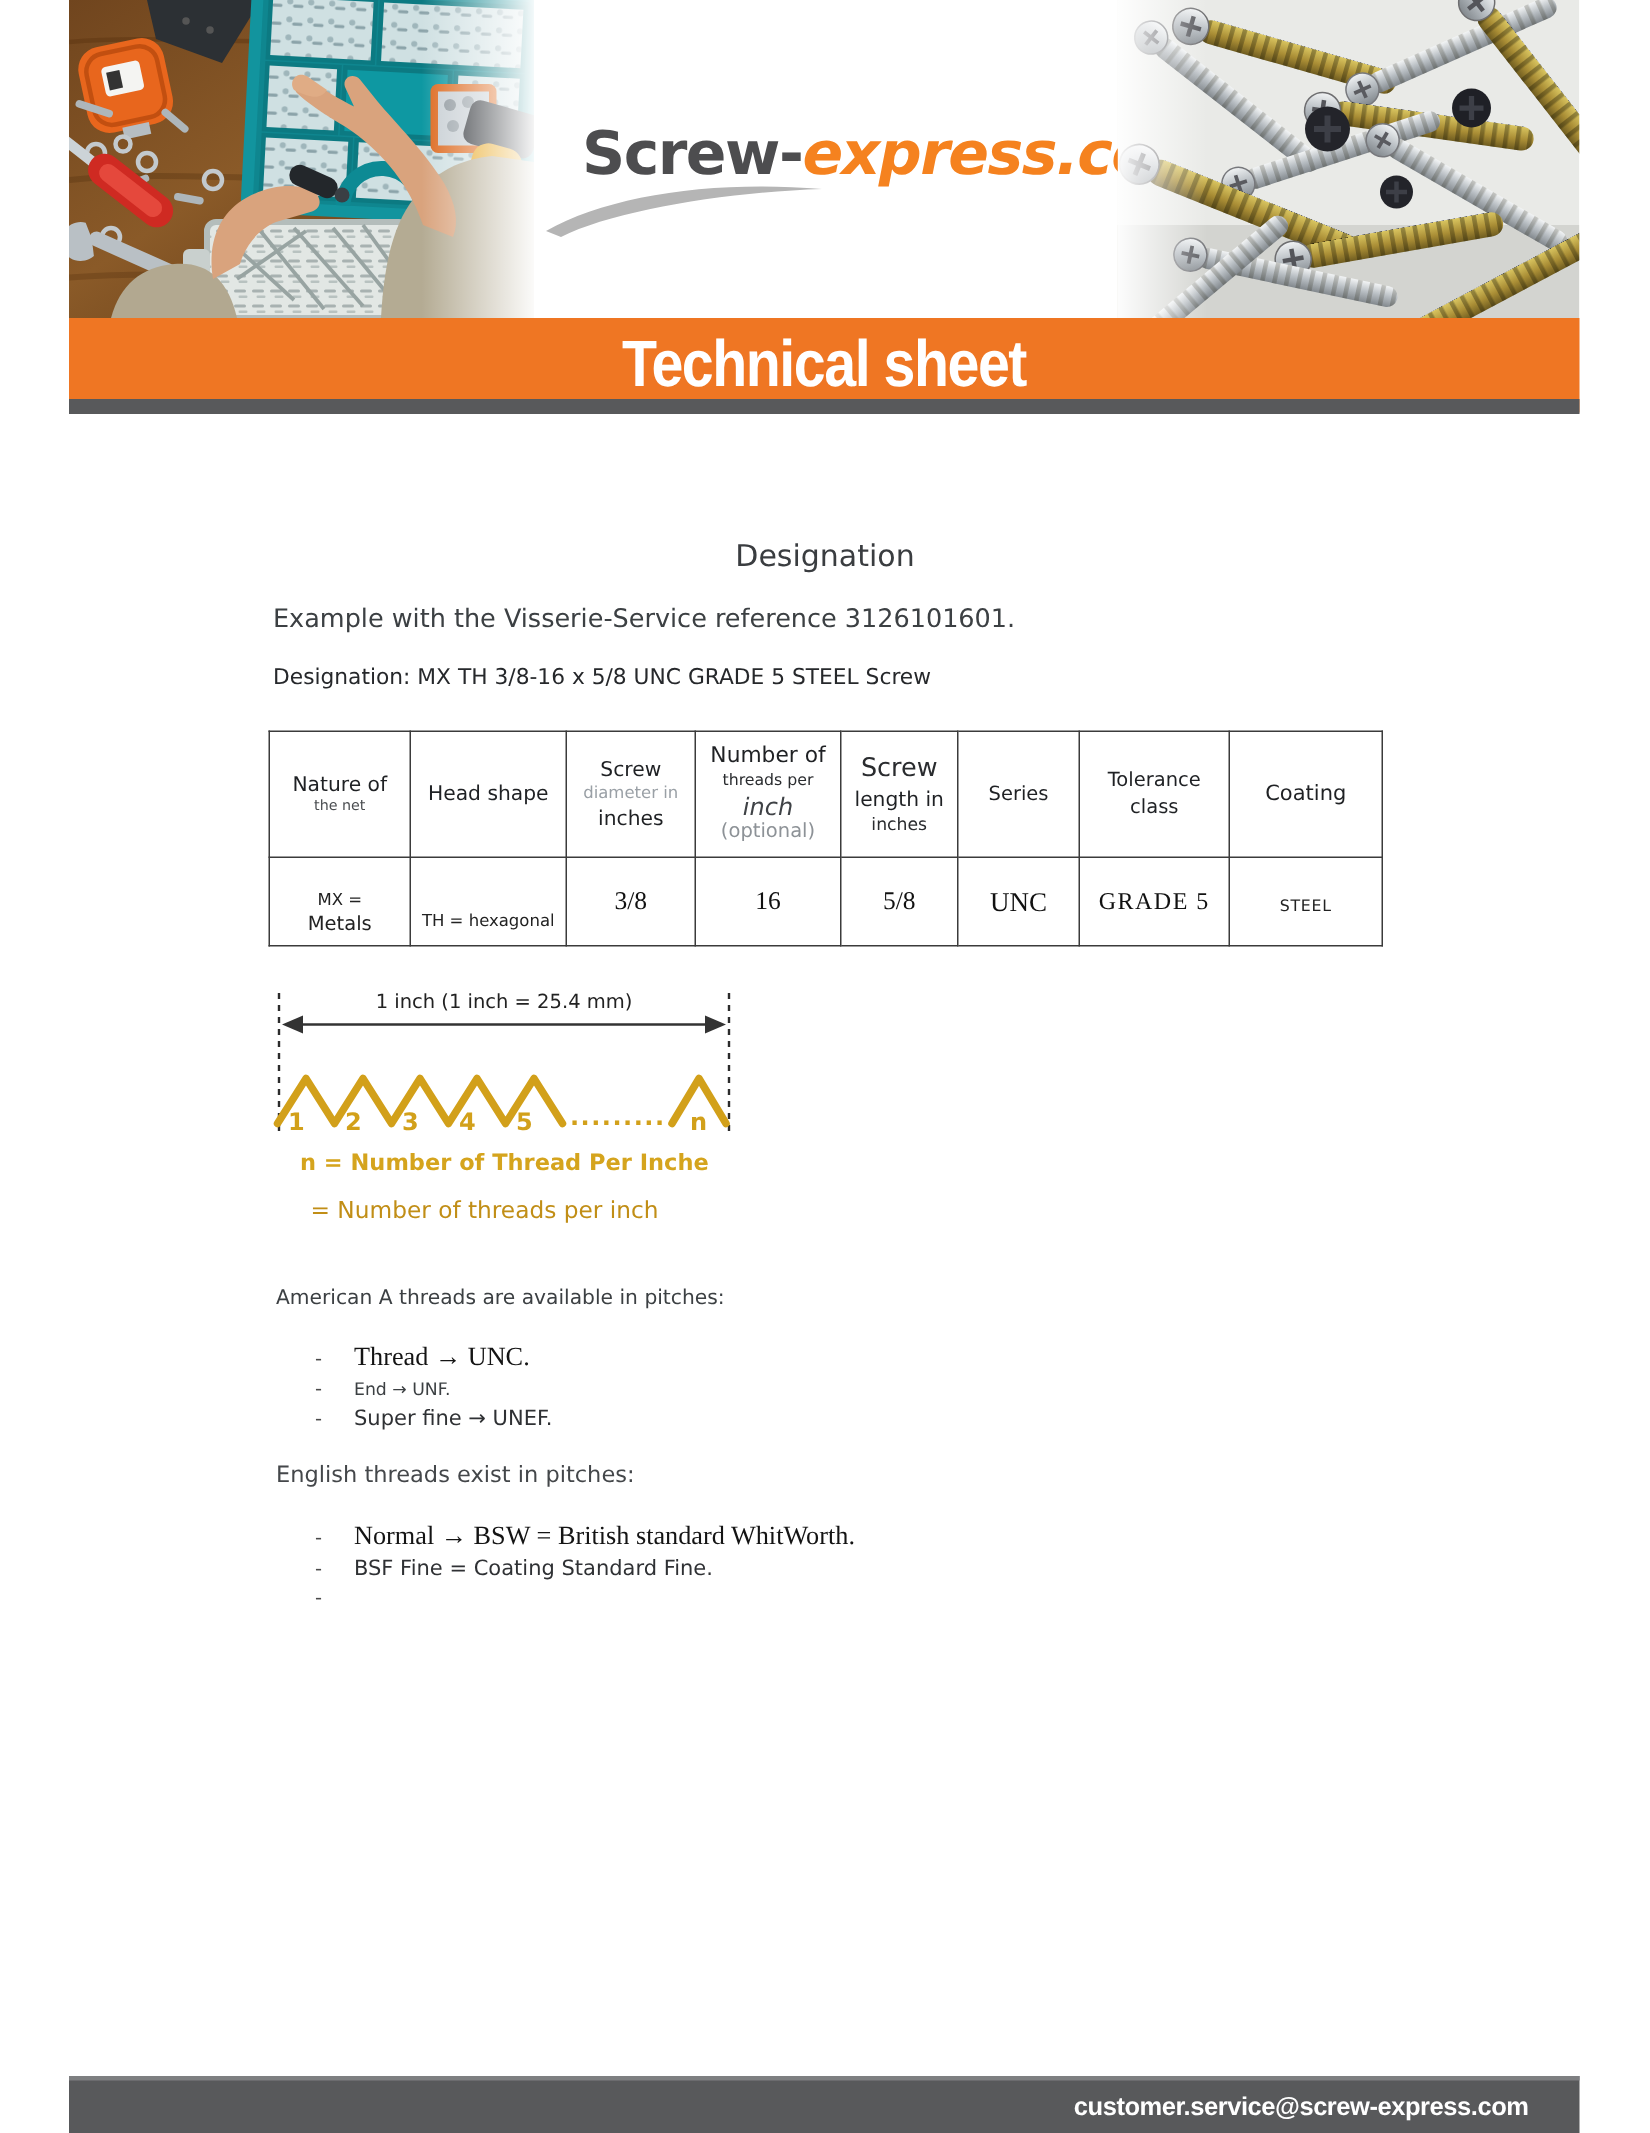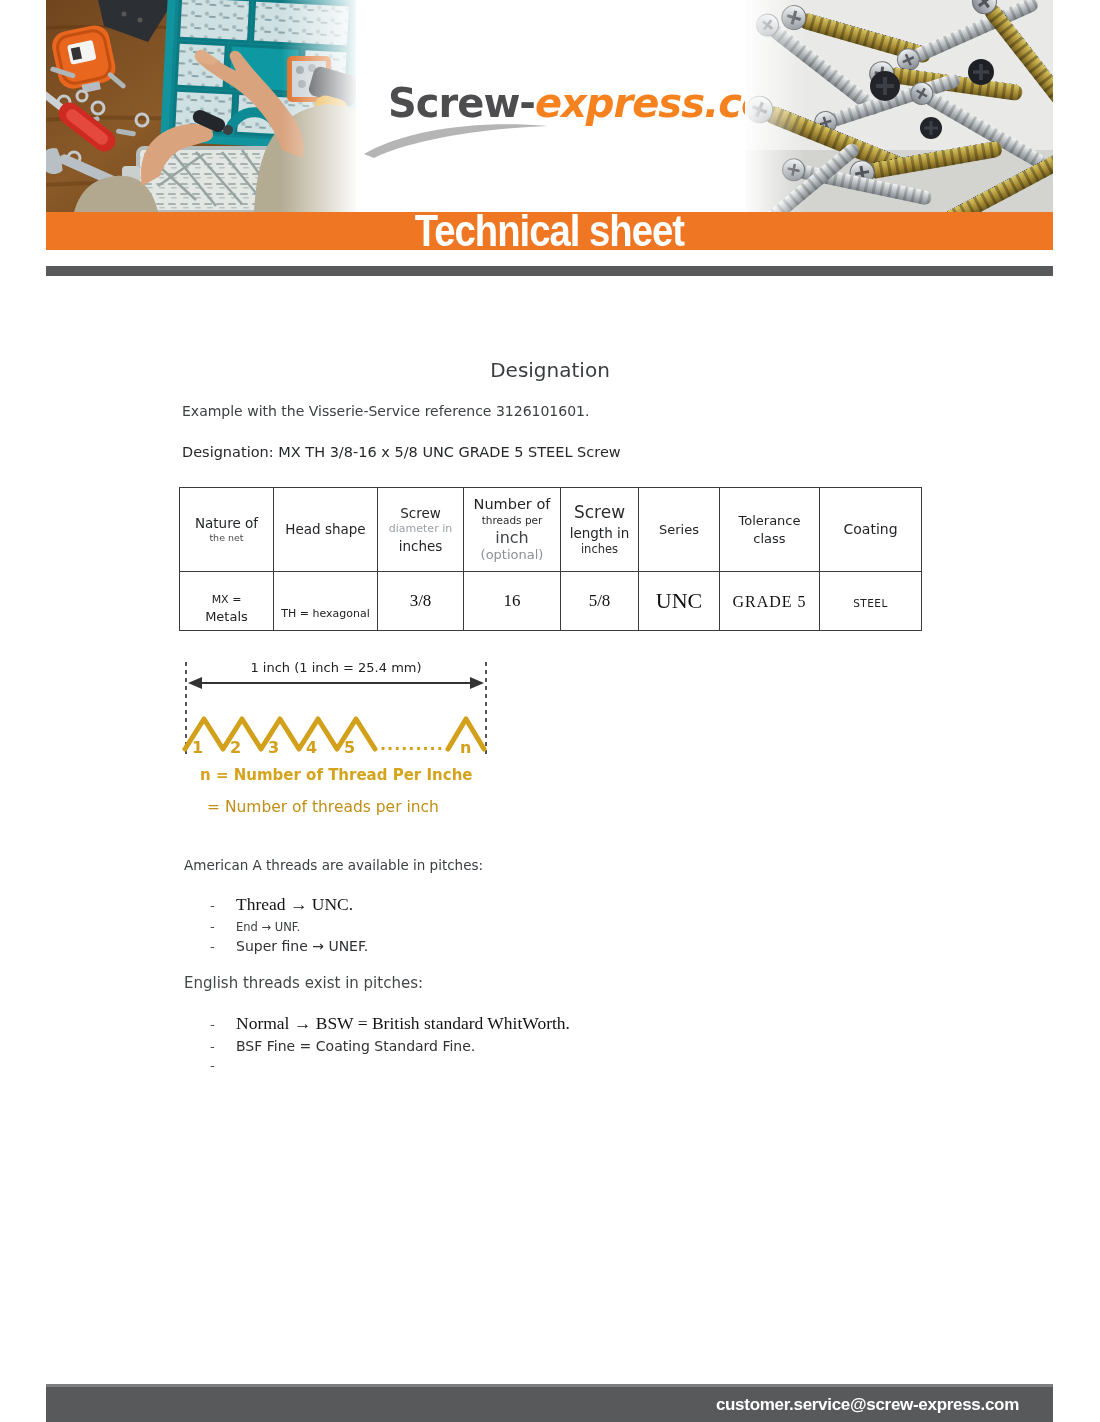--- a/index.html
+++ b/index.html
@@ -11,43 +11,43 @@
   .photo{position:relative;overflow:hidden;}
   .photo-left{width:310px;}
   .photo-right{width:308px;}
   .logo-zone{flex:1;position:relative;background:#ffffff;}
   .logo{position:absolute;left:32px;top:80px;font-size:40px;font-weight:bold;
         letter-spacing:-1px;color:#4d4d4f;white-space:nowrap;}
   .logo .orange{color:#f5821f;font-style:italic;}
   .swoosh{position:absolute;left:0;top:118px;}
 
   
-  .banner{position:absolute;left:46px;top:212px;width:1007px;height:38px;background:#ef7623;
+  .banner{position:absolute;left:46px;top:212px;width:1007px;height:63px;background:#ef7623;
           display:flex;align-items:center;justify-content:center;}
   .banner span{color:#ffffff;font-family:"Liberation Sans",sans-serif;font-weight:bold;
                font-size:39px;letter-spacing:-1px;transform:scale(0.98,1.12);display:inline-block;}
   .gray-bar{position:absolute;left:46px;top:266px;width:1007px;height:10px;background:#58595b;}
 
   
   .doc-title{position:absolute;left:0;top:358px;width:1100px;text-align:center;
              font-size:20px;color:#3a3d40;margin:0;font-weight:normal;}
-  .p-example{position:absolute;left:182px;top:403px;font-size:14px;color:#3c4043;margin:0;}
+  .p-example{position:absolute;left:182px;top:403px;font-size:17px;color:#3c4043;margin:0;}
   .p-designation{position:absolute;left:182px;top:444px;font-size:14.5px;color:#26282b;margin:0;}
 
   
   table.spec{position:absolute;left:179px;top:487px;border-collapse:collapse;table-layout:fixed;}
   table.spec td{border:1.5px solid #3b3b3b;text-align:center;vertical-align:middle;padding:2px 3px;}
   tr.hdr td{height:79px;}
   tr.row td{height:48px;}
   .h-main{display:block;font-size:13.5px;color:#1f2124;line-height:1.35;}
   .h-tiny{display:block;font-size:9.5px;color:#4a4d50;line-height:1.3;}
   .h-sub-gray{display:block;font-size:11px;color:#9aa0a6;line-height:1.35;}
   .h-small{display:block;font-size:10.5px;color:#2a2c2f;line-height:1.3;}
   .h-big{display:block;font-size:17px;color:#2a2c2f;line-height:1.25;}
-  .h-biggray{display:block;font-size:16px;color:#55585b;line-height:1.2;}
+  .h-biggray{display:block;font-size:16px;color:#55585b;line-height:1.2;font-style:italic;}
   .h-opt{display:block;font-size:13px;color:#8d9297;line-height:1.3;}
   .c-small{display:block;font-size:11px;color:#222;line-height:1.5;margin-top:16px;}
   .c-med{display:block;font-size:13px;color:#222;line-height:1.4;}
   .c-serif{font-family:"Liberation Serif","DejaVu Serif",serif;font-size:17px;color:#111;}
   .c-grade{font-family:"Liberation Serif","DejaVu Serif",serif;font-size:16px;color:#111;letter-spacing:1px;}
   .c-steel{font-size:10.5px;color:#222;letter-spacing:0.5px;}
 
   
   .diagram{position:absolute;left:170px;top:652px;}
   .cap1{position:absolute;left:200px;top:766px;font-size:15px;font-weight:bold;color:#d5a41d;margin:0;}
@@ -338,21 +338,21 @@
       <td>
         <span class="c-small">MX =</span>
         <span class="c-med">Metals</span>
       </td>
       <td style="vertical-align:bottom;padding-bottom:8px">
         <span class="c-small">TH = hexagonal</span>
       </td>
       <td><span class="c-serif">3/8</span></td>
       <td><span class="c-serif">16</span></td>
       <td><span class="c-serif">5/8</span></td>
-      <td><span class="c-serif" style="font-size:22px">UNC</span></td>
+      <td><span class="c-serif" style="font-size:18px">UNC</span></td>
       <td><span class="c-grade">GRADE 5</span></td>
       <td><span class="c-steel">STEEL</span></td>
     </tr>
   </tbody>
     </table>
 
   <div class="diagram">
     <svg width="330" height="110" viewBox="0 0 330 110">
 
       <line x1="16" y1="10" x2="16" y2="104" stroke="#2c2c2c" stroke-width="1.6" stroke-dasharray="4,4"></line>

